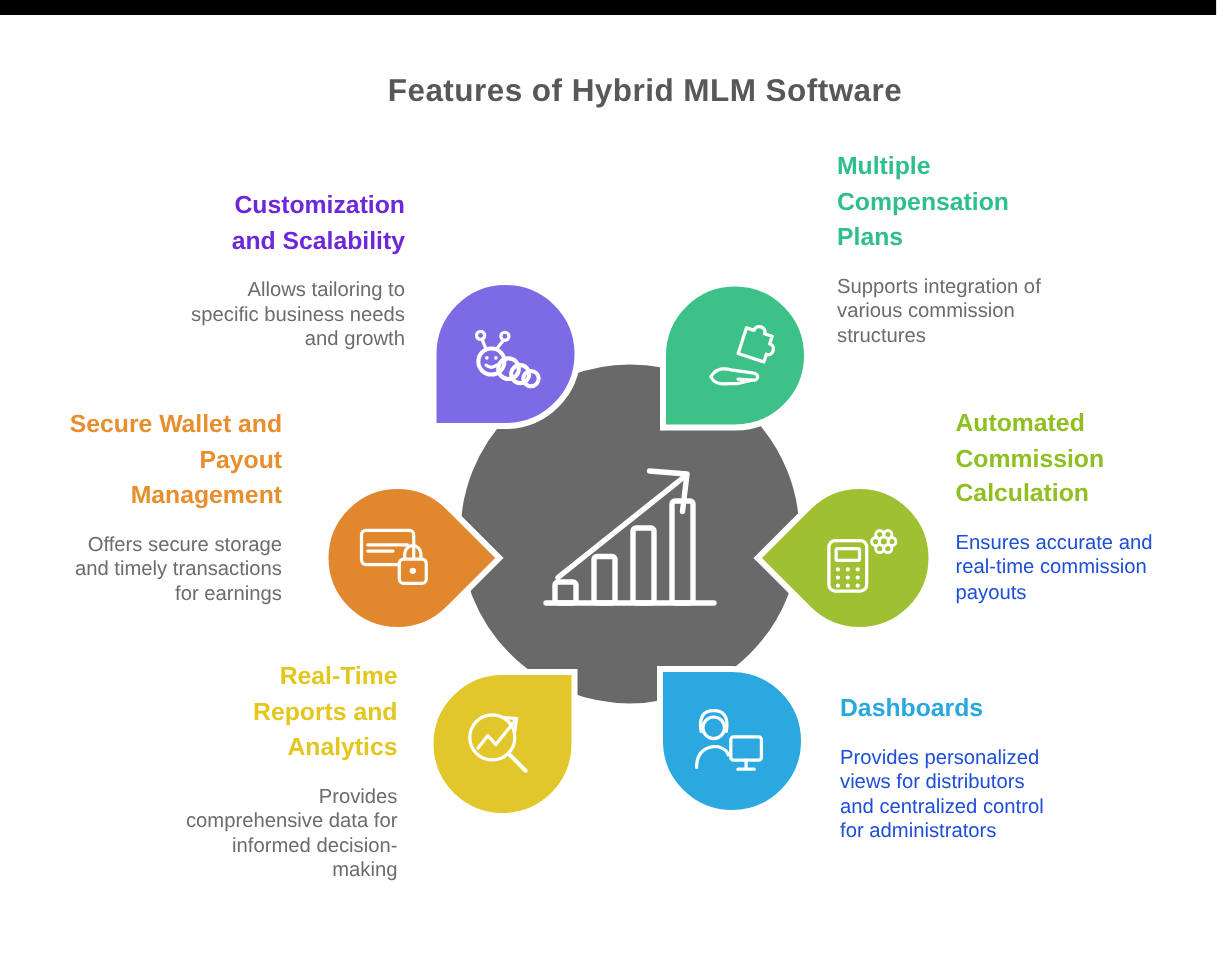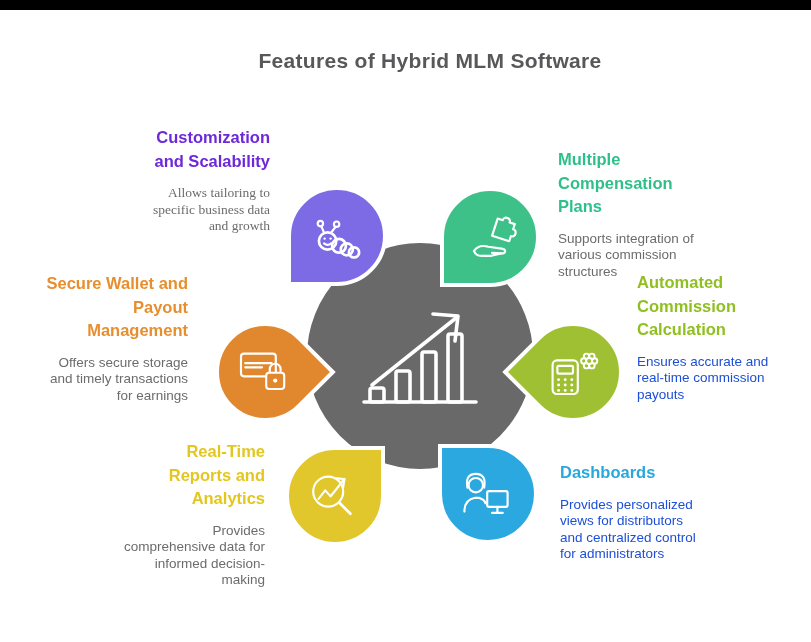--- a/index.html
+++ b/index.html
@@ -29,21 +29,21 @@
   .pin-orange .pin-icon{transform:rotate(135deg);}
   .pin-lime   .pin-icon{transform:rotate(-45deg);}
   .pin-yellow .pin-icon{transform:rotate(-180deg);}
   .pin-blue   .pin-icon{transform:rotate(-90deg);}
 
   .block{position:absolute;z-index:3;}
   .block h2{margin:0;font-size:16.5px;line-height:23.5px;font-weight:700;}
   .block p {margin:12px 0 0;font-size:13.5px;line-height:16.6px;}
   .block span{display:block;}
   .b-purple{left:60px;top:126px;width:210px;text-align:right;}
-  .b-green {left:558px;top:100px;width:180px;text-align:left;margin-top:48px;}
+  .b-green {left:558px;top:100px;width:180px;text-align:left;}
   .b-orange{left:10px;top:272px;width:178px;text-align:right;}
   .b-lime  {left:637px;top:271px;width:168px;text-align:left;}
   .b-yellow{left:75px;top:440px;width:190px;text-align:right;}
   .b-blue  {left:560px;top:461px;width:188px;text-align:left;}
 
   .li{fill:none;stroke:#fff;stroke-width:4.5;stroke-linecap:round;stroke-linejoin:round;}
   .li-thin{fill:none;stroke:#fff;stroke-width:3.6;stroke-linecap:round;stroke-linejoin:round;}
   .dot{fill:#fff;stroke:none;}
 </style>
 </head>
@@ -166,23 +166,23 @@
         <line class="li-thin" x1="60" y1="78" x2="78" y2="78"></line>
       </svg>
     </div>
   </div>
 
   <div class="block b-purple">
     <h2 style="color: #6d28d9;">
       <span>Customization</span>
       <span>and Scalability</span>
     </h2>
-    <p style="color: rgb(107, 108, 110); font-family: Liberation Serif, serif;">
+    <p style="color: rgb(107, 108, 110);">
       <span>Allows tailoring to</span>
-      <span>specific business data</span>
+      <span>specific business needs</span>
       <span>and growth</span>
     </p>
   </div>
 
   <div class="block b-green">
     <h2 style="color: rgb(47, 191, 139);">
       <span>Multiple</span>
       <span>Compensation</span>
       <span>Plans</span>
     </h2>

